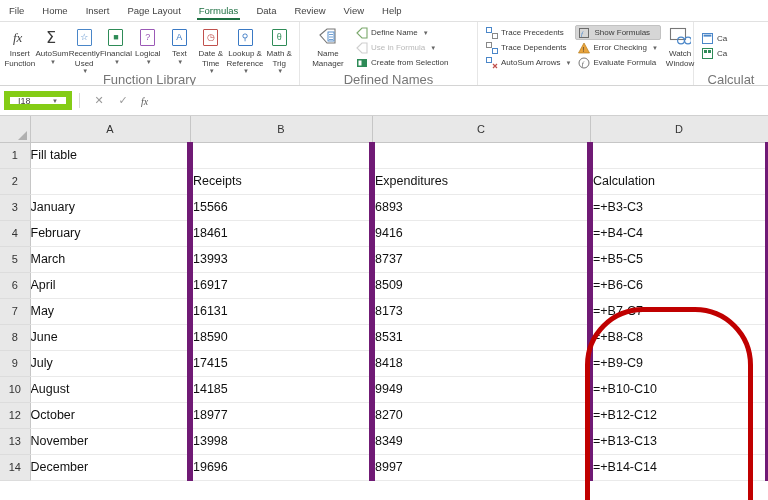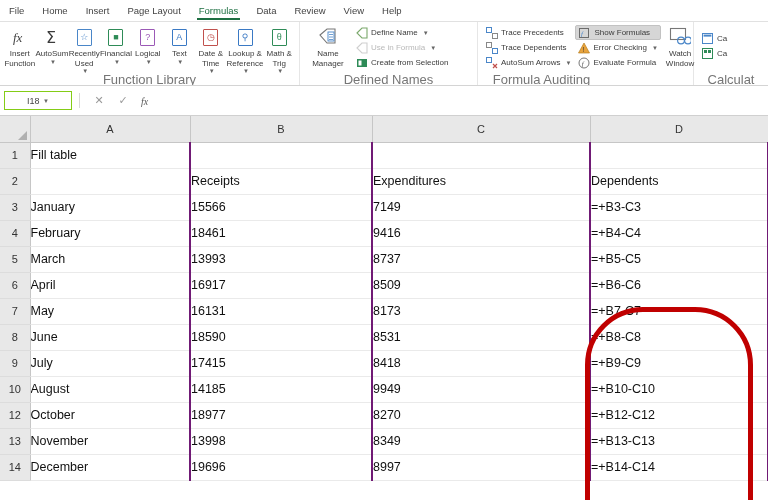--- a/index.html
+++ b/index.html
@@ -68,23 +68,23 @@
     display:flex;align-items:center;justify-content:center;font-size:9px;
     background:#fff;
   }
 
   
   .fbar{
     height:30px; background:#fff; display:flex; align-items:center;
     border-bottom:1px solid #d0d0d0; padding:0 0 0 4px; gap:0;
   }
   .namebox{
-    width:68px; height:19px; border:1px solid #84cc16; background:#fff;
+    width:68px; height:19px; border:6px solid #84cc16; background:#fff;
     display:flex; align-items:center; justify-content:space-between;
-    font-size:9px; color:#444; padding:0 22px; cursor:text;
+    font-size:9px; color:#444; padding:0 8px; cursor:text;
   }
   .namebox .cv{ font-size:9px; }
   .fsep{ width:1px; height:15px; background:#d9d9d9; margin:0 7px; }
   .fbtn{
     width:24px; height:19px; display:flex; align-items:center;
     justify-content:center; font-size:11px; color:#9a9a9a; cursor:default;
   }
   .finput{
     flex:1; height:19px; margin-left:4px; border:none; background:#fff;
     font-size:10px; color:#333; outline:none; padding-left:3px;
@@ -109,21 +109,21 @@
     height:26px; background:#e8e8e8; font-size:11px; font-weight:400;
     color:#333; text-align:center; border-right:1px solid #c6c6c6;
     border-bottom:1px solid #c6c6c6; cursor:default;
   }
   td.rowhdr{
     width:30px; background:#e8e8e8; font-size:11px; color:#333;
     text-align:center; border-right:1px solid #c6c6c6;
     border-bottom:1px solid #dcdcdc; cursor:default;
   }
   td.cell{
-    height:26px; border-right:2px solid #701a75; border-bottom:1px solid #eaeaea;
+    height:26px; border-right:6px solid #701a75; border-bottom:1px solid #eaeaea;
     font-size:12.5px; color:#111; padding-left:6px; white-space:nowrap;
     overflow:hidden; cursor:default;
   }
 
   
   .oval{
     position:absolute; left:585px; top:191px; width:168px; height:272px;
     border:5px solid #c00000; border-radius:58px; pointer-events:none;
   }
 </style>
@@ -339,21 +339,20 @@
             <rect x="1.5" y="1.5" width="15" height="11" fill="#fff" stroke="#777" stroke-width="1.1"></rect>
             <circle cx="12" cy="13.5" r="3.4" fill="none" stroke="#4a86c8" stroke-width="1.2"></circle>
             <circle cx="19" cy="13.5" r="3.4" fill="none" stroke="#4a86c8" stroke-width="1.2"></circle>
             <line x1="15.4" y1="13.5" x2="15.6" y2="13.5" stroke="#4a86c8" stroke-width="1.2"></line>
           </svg>
         </span>
         <span class="tx">Watch
 Window</span>
       </div>
     </div>
-    <div class="rglabel" style="padding-right:88px">Formula Auditing</div>
   </div>
 
   <div class="rgroup" style="width:74px">
     <div class="rgrow">
       <div class="smrow" style="margin-top:6px">
         <div class="smbtn">
           <span class="ic">
             <svg width="11" height="11" viewBox="0 0 11 11">
                 <rect x="0.5" y="0.5" width="10" height="10" fill="#fff" stroke="#4a86c8" stroke-width="1"></rect>
                 <rect x="1.6" y="1.6" width="7.8" height="2" fill="#4a86c8"></rect>
@@ -417,27 +416,27 @@
         <td class="cell">Fill table</td>
         <td class="cell"></td>
         <td class="cell"></td>
         <td class="cell"></td>
       </tr>
       <tr>
         <td class="rowhdr">2</td>
         <td class="cell"></td>
         <td class="cell">Receipts</td>
         <td class="cell">Expenditures</td>
-        <td class="cell">Dependents</td>
+        <td class="cell">Calculation</td>
       </tr>
       <tr>
         <td class="rowhdr">3</td>
         <td class="cell">January</td>
         <td class="cell">15566</td>
-        <td class="cell">7149</td>
+        <td class="cell">6893</td>
         <td class="cell">=+B3-C3</td>
       </tr>
       <tr>
         <td class="rowhdr">4</td>
         <td class="cell">February</td>
         <td class="cell">18461</td>
         <td class="cell">9416</td>
         <td class="cell">=+B4-C4</td>
       </tr>
       <tr>

